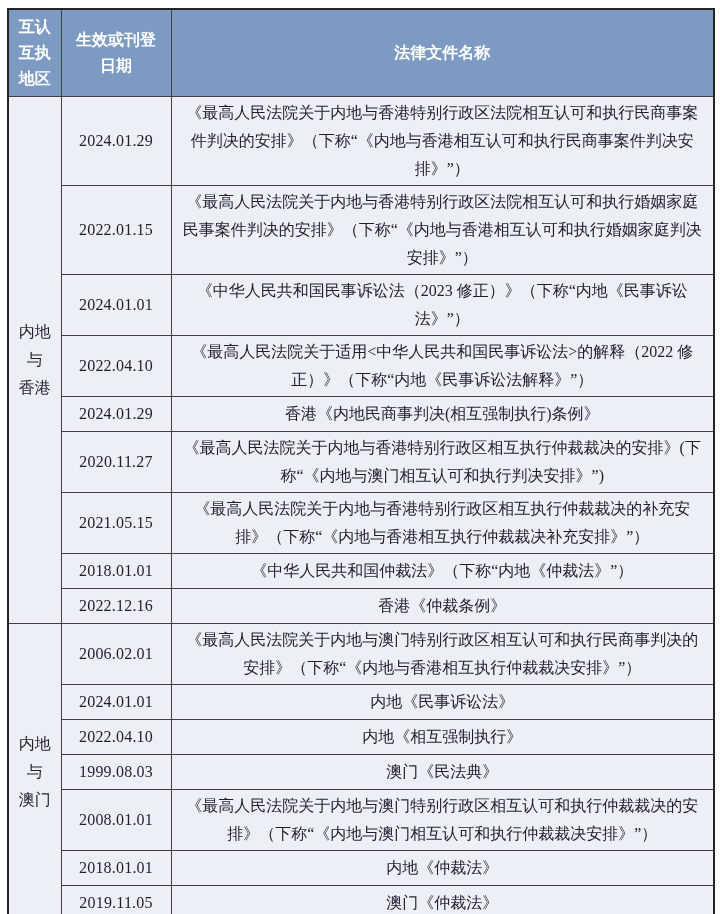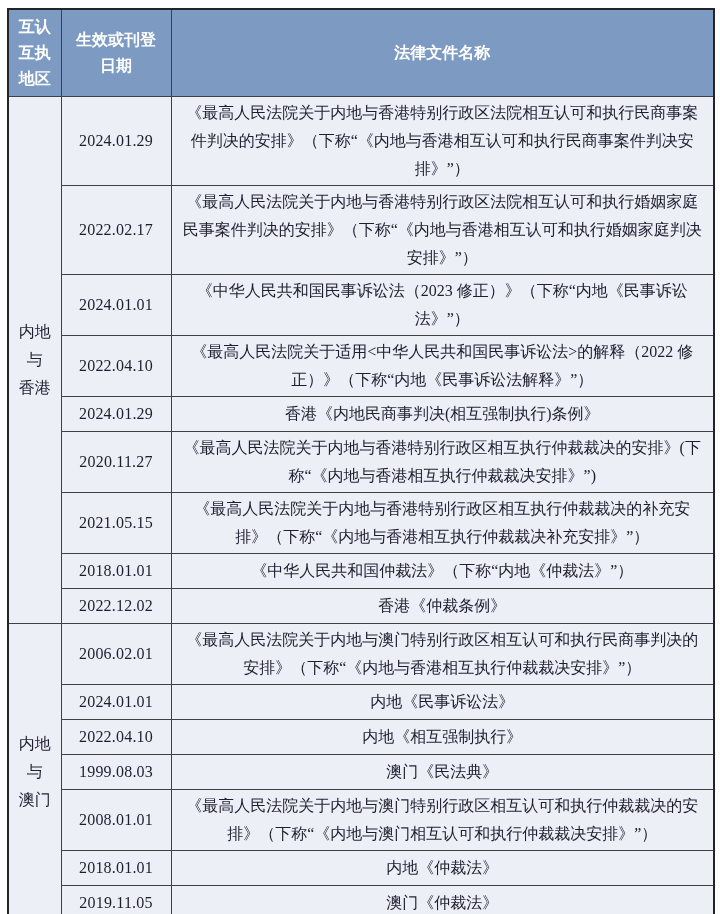--- a/index.html
+++ b/index.html
@@ -86,49 +86,49 @@
     </thead>
     <tbody>
         <tr class="doc-row">
           <td rowspan="9" class="region-cell">内地
 与
 香港</td>
           <td class="date-cell">2024.01.29</td>
           <td class="name-cell">《最高人民法院关于内地与香港特别行政区法院相互认可和执行民商事案件判决的安排》（下称“《内地与香港相互认可和执行民商事案件判决安排》”）</td>
         </tr>
         <tr class="doc-row">
-          <td class="date-cell">2022.02.17</td>
+          <td class="date-cell">2022.01.15</td>
           <td class="name-cell">《最高人民法院关于内地与香港特别行政区法院相互认可和执行婚姻家庭民事案件判决的安排》（下称“《内地与香港相互认可和执行婚姻家庭判决安排》”）</td>
         </tr>
         <tr class="doc-row">
           <td class="date-cell">2024.01.01</td>
           <td class="name-cell">《中华人民共和国民事诉讼法（2023 修正）》（下称“内地《民事诉讼法》”）</td>
         </tr>
         <tr class="doc-row">
           <td class="date-cell">2022.04.10</td>
           <td class="name-cell">《最高人民法院关于适用&lt;中华人民共和国民事诉讼法&gt;的解释（2022 修正）》（下称“内地《民事诉讼法解释》”）</td>
         </tr>
         <tr class="doc-row">
           <td class="date-cell">2024.01.29</td>
           <td class="name-cell">香港《内地民商事判决(相互强制执行)条例》</td>
         </tr>
         <tr class="doc-row">
           <td class="date-cell">2020.11.27</td>
-          <td class="name-cell">《最高人民法院关于内地与香港特别行政区相互执行仲裁裁决的安排》(下称“《内地与香港相互执行仲裁裁决安排》”)</td>
+          <td class="name-cell">《最高人民法院关于内地与香港特别行政区相互执行仲裁裁决的安排》(下称“《内地与澳门相互认可和执行判决安排》”)</td>
         </tr>
         <tr class="doc-row">
           <td class="date-cell">2021.05.15</td>
           <td class="name-cell">《最高人民法院关于内地与香港特别行政区相互执行仲裁裁决的补充安排》（下称“《内地与香港相互执行仲裁裁决补充安排》”）</td>
         </tr>
         <tr class="doc-row">
           <td class="date-cell">2018.01.01</td>
           <td class="name-cell">《中华人民共和国仲裁法》（下称“内地《仲裁法》”）</td>
         </tr>
         <tr class="doc-row">
-          <td class="date-cell">2022.12.02</td>
+          <td class="date-cell">2022.12.16</td>
           <td class="name-cell">香港《仲裁条例》</td>
         </tr>
         <tr class="doc-row">
           <td rowspan="7" class="region-cell">内地
 与
 澳门</td>
           <td class="date-cell">2006.02.01</td>
           <td class="name-cell">《最高人民法院关于内地与澳门特别行政区相互认可和执行民商事判决的安排》（下称“《内地与香港相互执行仲裁裁决安排》”）</td>
         </tr>
         <tr class="doc-row">

